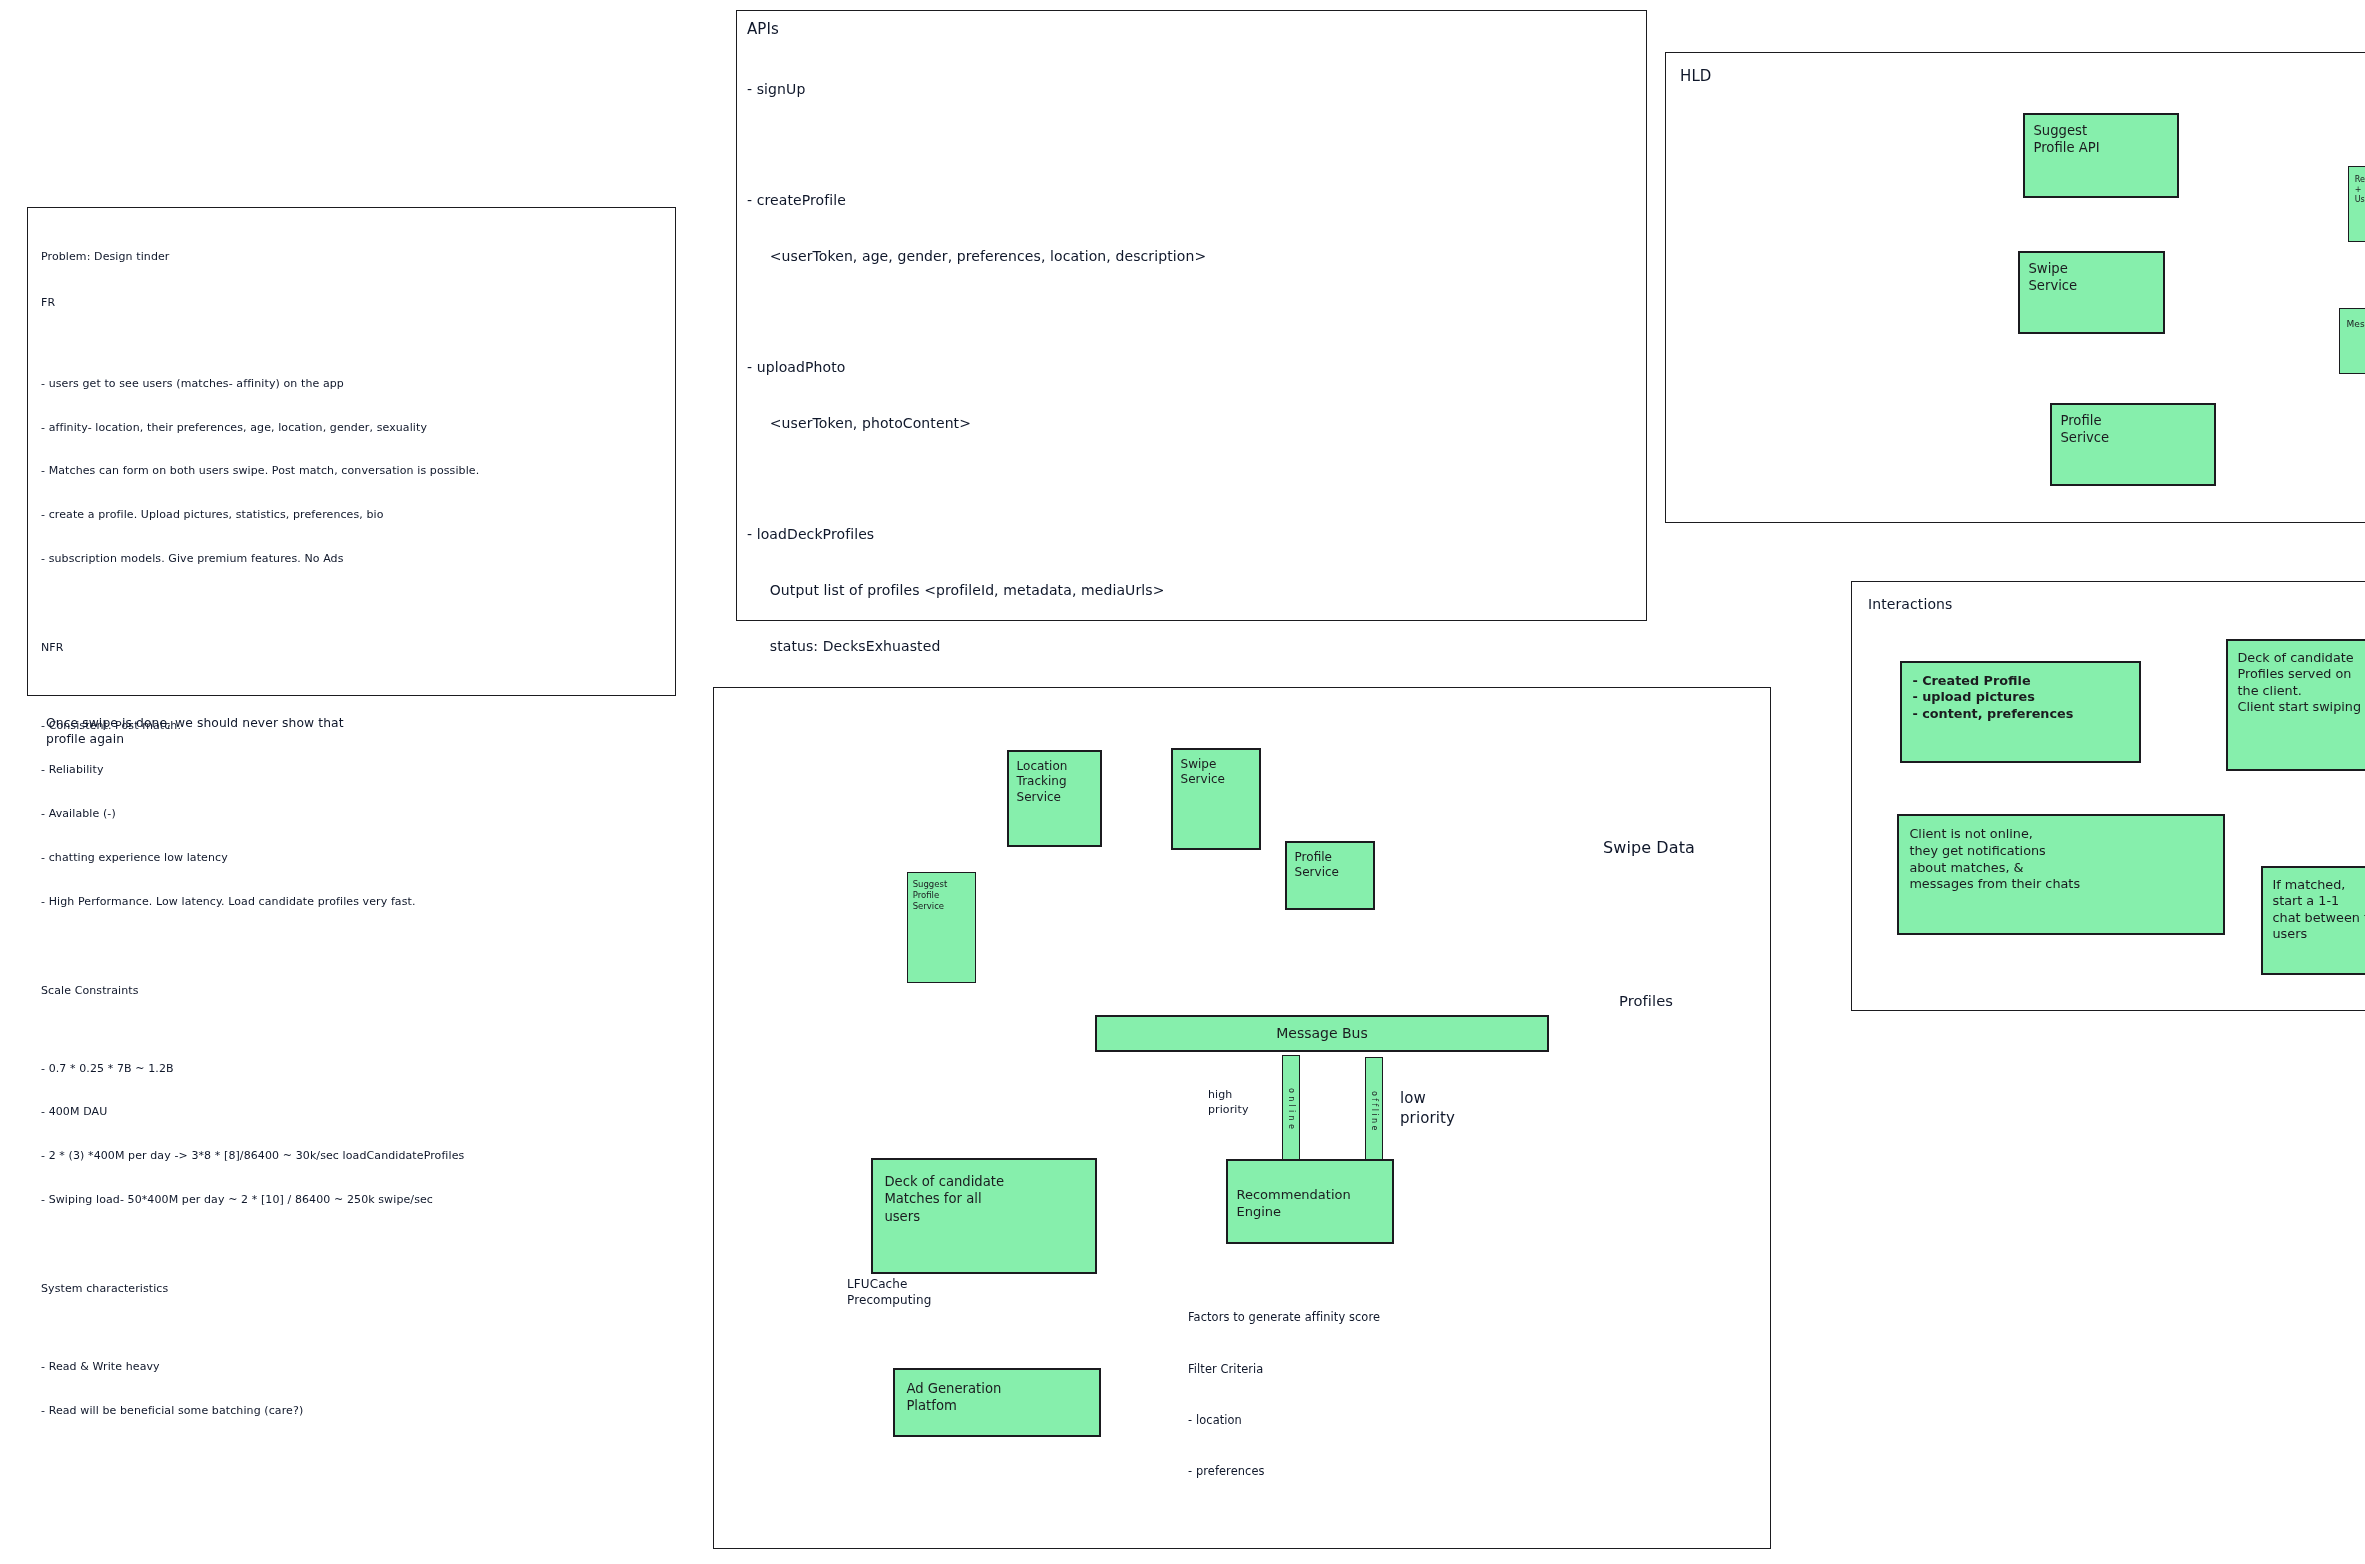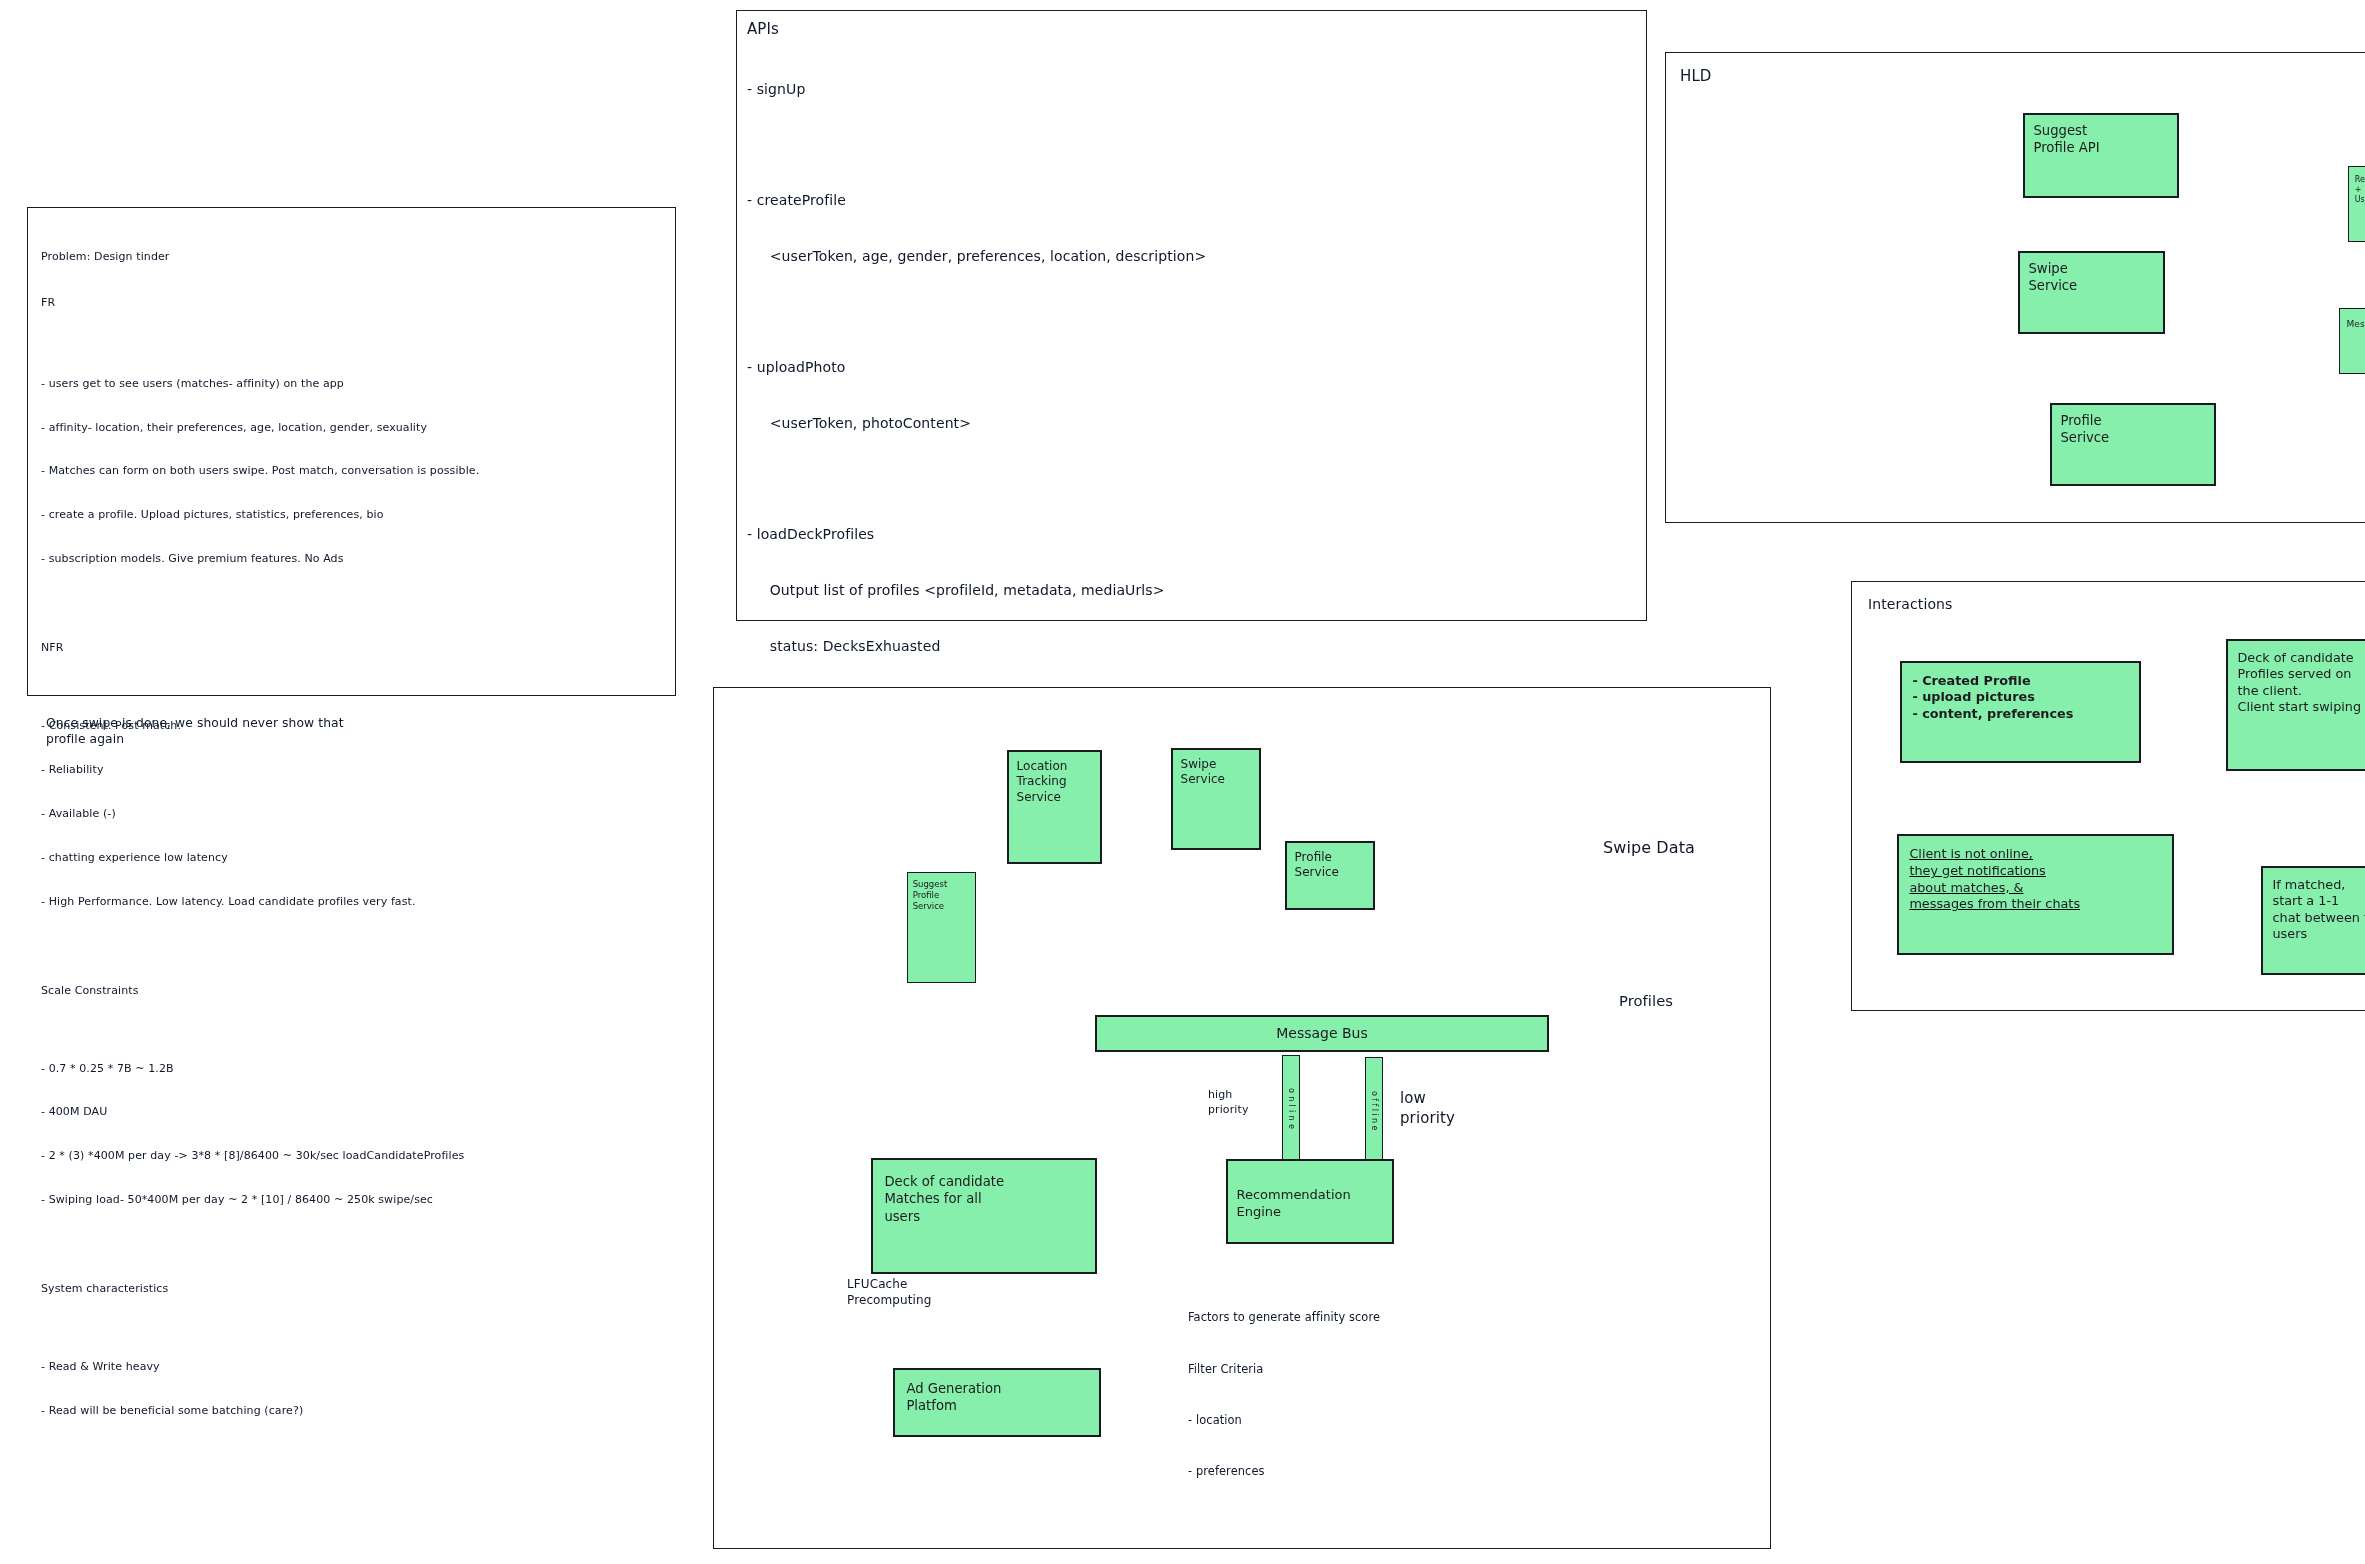--- a/index.html
+++ b/index.html
@@ -281,38 +281,38 @@
 - content, preferences</div>
   </div>
 
   <div class="sbox" style="left:2226px; top:639px; width:213px; height:132px;">
     <div class="boxlabel" style="font-size:12.8px; padding:8.5px 9.5px;">Deck of candidate
 Profiles served on
 the client.
 Client start swiping</div>
   </div>
 
-  <div class="sbox" style="left:1897px; top:834px; width:277px; height:121px;text-decoration:underline;">
+  <div class="sbox" style="left:1897px; top:814px; width:328px; height:121px;">
     <div class="boxlabel" style="font-size:12.8px; padding:10.4px 10.4px;">Client is not online,
 they get notifications
 about matches, &amp;
 messages from their chats</div>
   </div>
 
   <div class="sbox" style="left:2261px; top:866px; width:199px; height:109px;">
     <div class="boxlabel" style="font-size:12.8px; padding:8.5px 9.5px;">If matched,
 start a 1-1
 chat between two
 users</div>
   </div>
 
   <div class="panel" style="left:713px; top:687px; width:1058px; height:862px;">
   </div>
 
-  <div class="sbox" style="left:1007px; top:750px; width:95px; height:114px;">
+  <div class="sbox" style="left:1007px; top:750px; width:95px; height:97px;">
     <div class="boxlabel" style="font-size:12px; padding:6.6px 7.6px;">Location
 Tracking
 Service</div>
   </div>
 
   <div class="sbox" style="left:1171px; top:748px; width:90px; height:102px;">
     <div class="boxlabel" style="font-size:12px; padding:6.6px 7.6px;">Swipe
 Service</div>
   </div>
 

